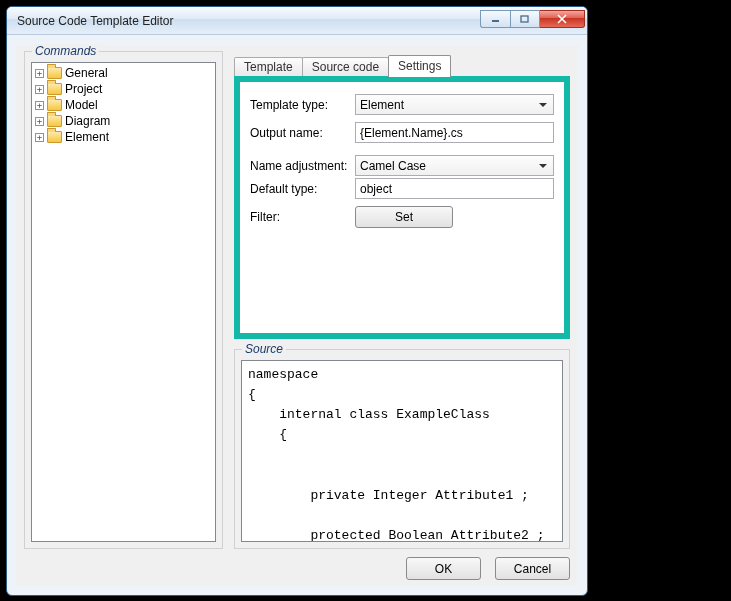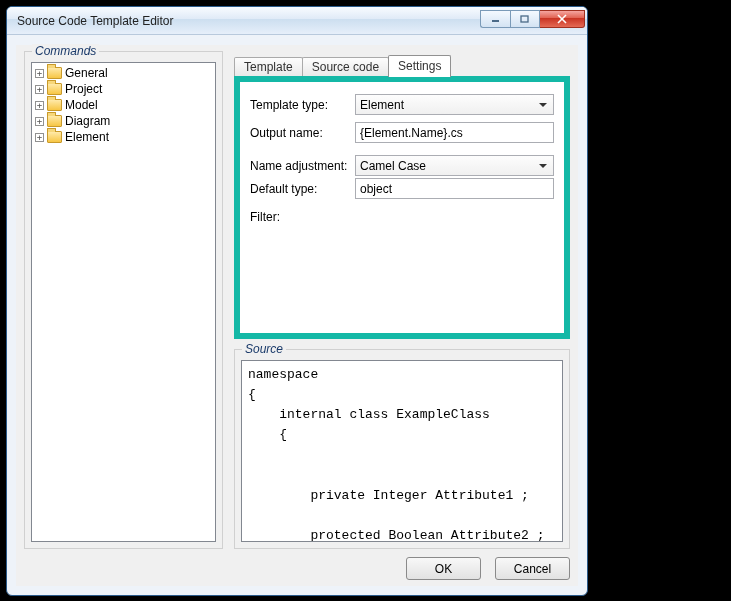--- a/index.html
+++ b/index.html
@@ -324,20 +324,21 @@
         <div class="combo">
           <span>Camel Case</span>
         </div>
       </div>
       <div class="form-row" style="top:96px;">
         <span class="form-label">Default type:</span>
         <input class="text-input" value="object" style="">
       </div>
       <div class="form-row" style="top:124px;">
         <span class="form-label">Filter:</span>
+        <button class="btn-set">Set</button>
       </div>
     </div>
 
     <div class="group-preview">
       <span class="group-title">Source</span>
       <div class="preview-box">namespace
 {
     internal class ExampleClass
     {
 

